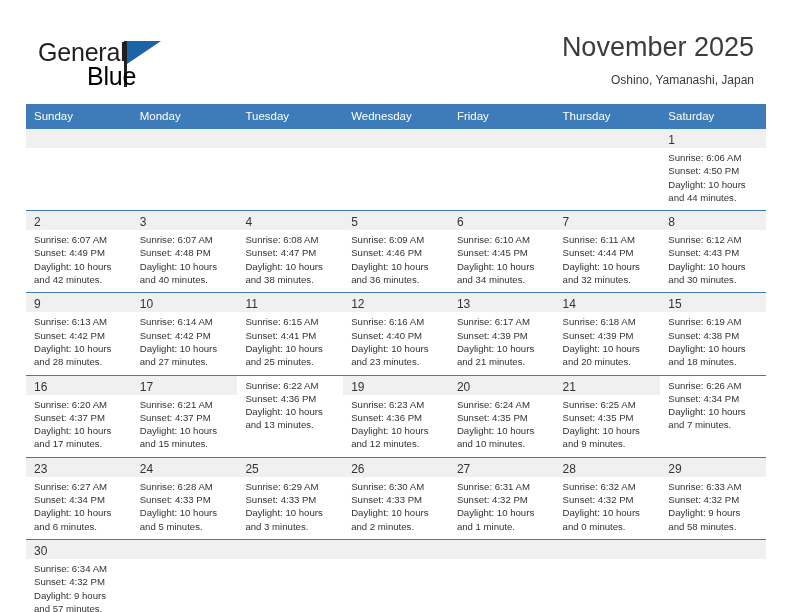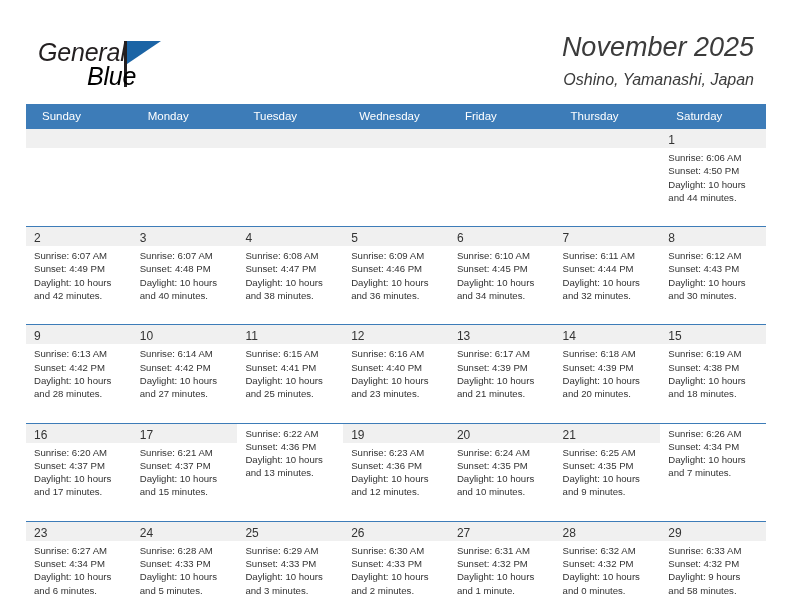--- a/index.html
+++ b/index.html
@@ -22,21 +22,20 @@
     box-sizing: border-box;
   }
 
   
   .header {
     position: absolute;
     left: 0;
     top: 0;
     width: 792px;
     height: 119px;
-    font-style: italic;
   }
 
   .brand {
     position: absolute;
     left: 38px;
     top: 38px;
     width: 180px;
     height: 54px;
   }
   .brand-general {
@@ -86,21 +85,21 @@
   .cal-title {
     font-size: 27px;
     line-height: 34px;
     color: #3b3b3b;
     font-weight: normal;
     margin: 0;
     font-family: "Liberation Sans", sans-serif;
     text-align: right;
   }
   .cal-subtitle {
-    font-size: 16px;
+    font-size: 12px;
     line-height: 20px;
     color: #3b3b3b;
     margin: 6px 0 0 0;
     font-family: "Liberation Sans", sans-serif;
     text-align: right;
   }
 
   
   .calendar {
     position: absolute;
@@ -116,21 +115,20 @@
   }
   .dow-cell {
     flex: 1 1 0;
     box-sizing: border-box;
     padding: 5px 0 5px 8px;
     font-size: 11.5px;
     line-height: 15px;
     color: #ffffff;
     font-family: "Liberation Sans", sans-serif;
     white-space: nowrap;
-    margin-left: 8px;
   }
 
   .week-row {
     display: flex;
     width: 100%;
     border-top: 1px solid #3d7cb8;
     background: #ffffff;
   }
   .week-row.first {
     border-top: none;
@@ -151,21 +149,21 @@
     padding: 1px 0 0 8px;
   }
   .day-num {
     font-size: 12px;
     line-height: 17px;
     color: #333333;
     font-family: "Liberation Sans", sans-serif;
   }
 
   .day-body {
-    padding: 3px 4px 22px 8px;
+    padding: 3px 4px 6px 8px;
   }
   .day-line {
     font-size: 9.6px;
     line-height: 13.3px;
     color: #333333;
     white-space: nowrap;
     font-family: "Liberation Sans", sans-serif;
   }
 
   .day-cell.empty .day-num-band {

